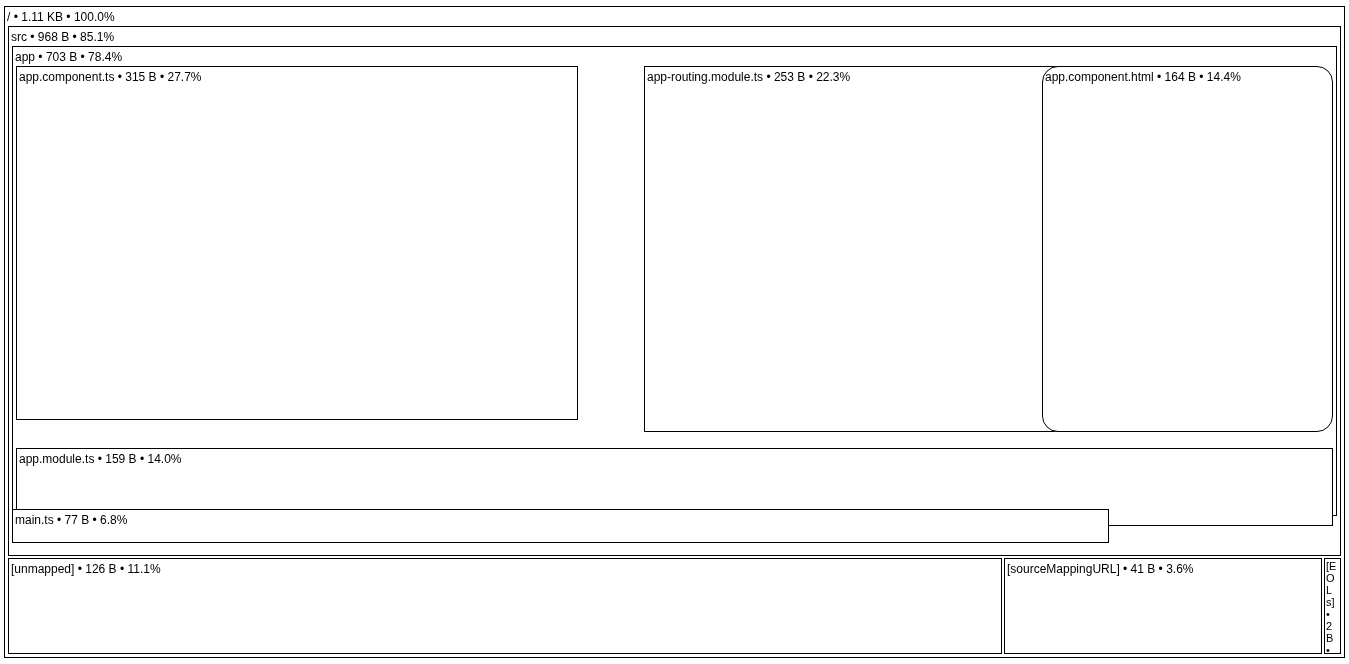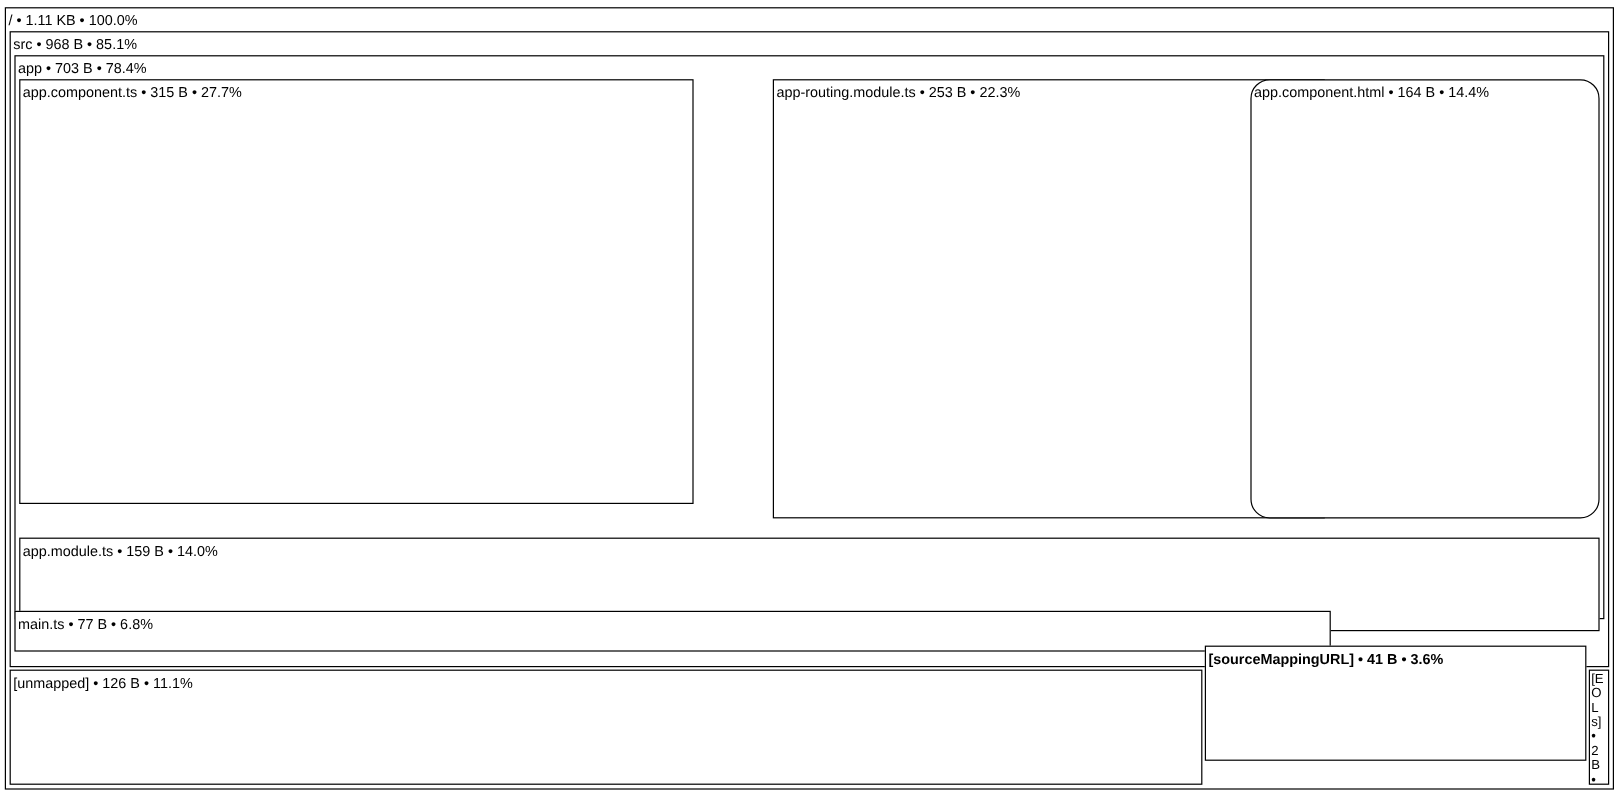--- a/index.html
+++ b/index.html
@@ -66,19 +66,19 @@
 </div>
 
 <div class="box" style="left:12px; top:509px; width:1097px; height:34px;">
   <div class="label">main.ts • 77 B • 6.8%</div>
 </div>
 
 <div class="box" style="left:8px; top:558px; width:994px; height:96px;">
   <div class="label">[unmapped] • 126 B • 11.1%</div>
 </div>
 
-<div class="box" style="left:1004px; top:538px; width:318px; height:96px;font-weight:bold;">
+<div class="box" style="left:1004px; top:558px; width:318px; height:96px;">
   <div class="label">[sourceMappingURL] • 41 B • 3.6%</div>
 </div>
 
 <div class="box tiny" style="left:1324px; top:558px; width:17px; height:96px;">
   <div class="label">[EOLs] • 2 B • 0.2%</div>
 </div>
 
 </body></html>

